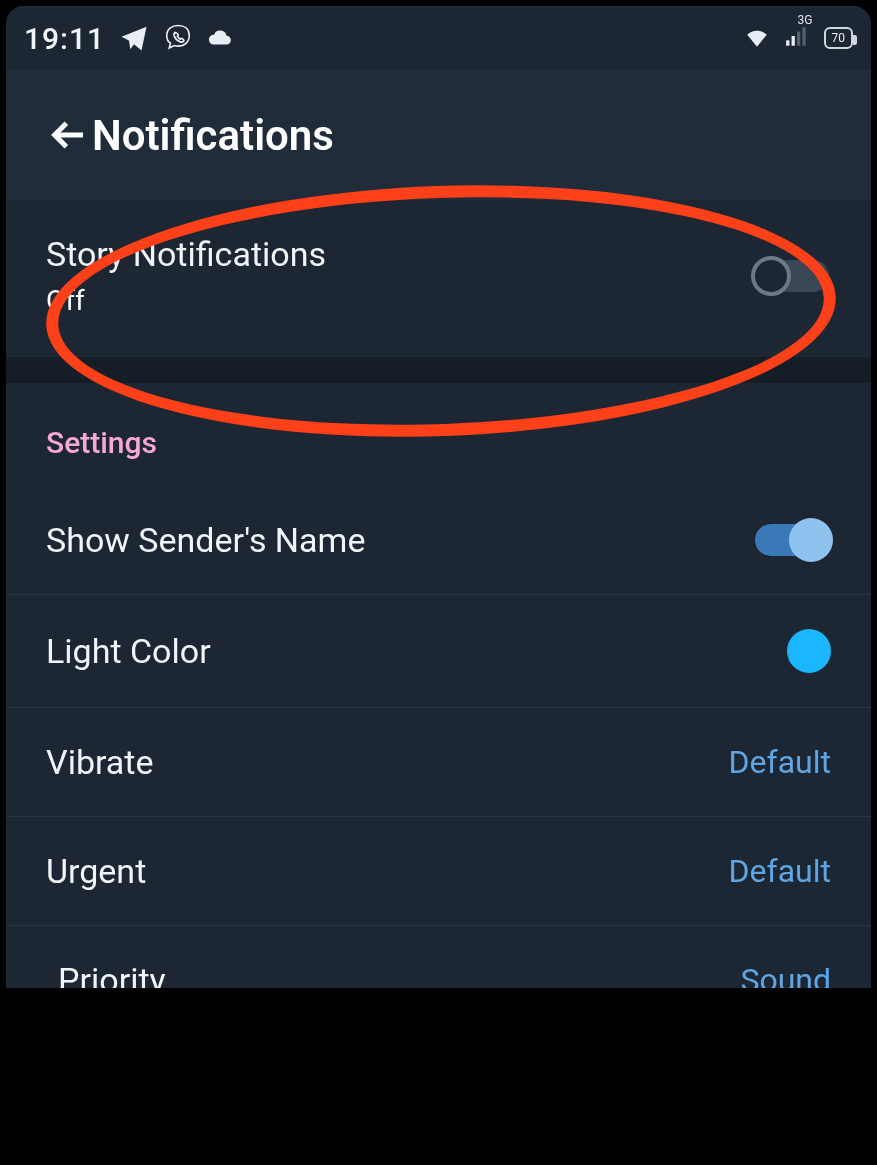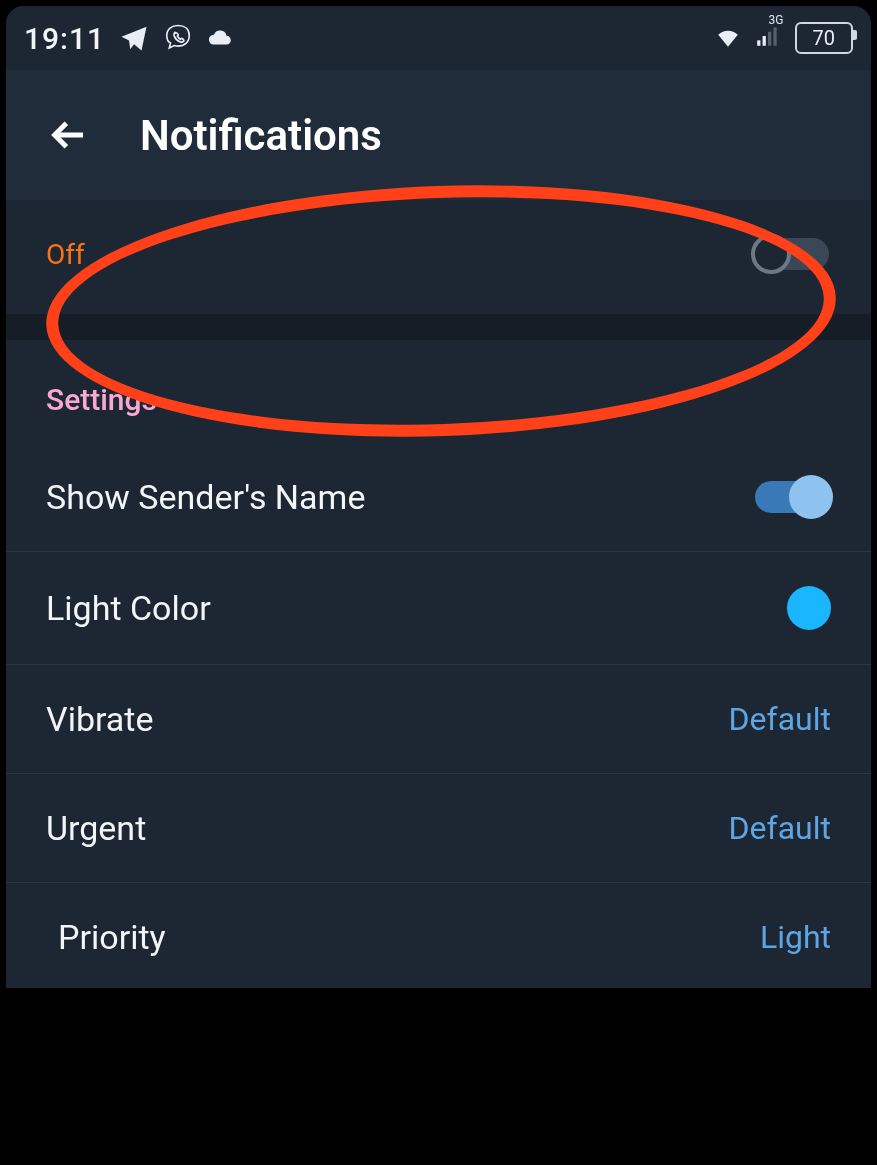--- a/index.html
+++ b/index.html
@@ -36,33 +36,32 @@
   }
   .status-left, .status-right { display: flex; align-items: center; gap: 14px; }
   .clock { font-size: 30px; font-weight: 500; color: #f2f5f8; letter-spacing: 1px; }
   .sicon { width: 30px; height: 30px; fill: #e9eef4; }
   .sicon-sm { width: 26px; height: 26px; fill: #e9eef4; }
   .net-label { font-size: 12px; color: #dfe7ee; position: absolute; top: -10px; left: 14px; }
   .signal-wrap { position: relative; }
   .battery {
     display: flex; align-items: flex-end; gap: 3px;
     border: 2px solid #cfd7df; border-radius: 6px;
-    padding: 2px 16px; font-size: 20px; color: #e9eef4;
+    padding: 2px 6px; font-size: 12px; color: #e9eef4;
     position: relative;
   }
   .battery::after {
     content: ""; position: absolute; right: -6px; top: 6px;
     width: 4px; height: 10px; background: #cfd7df; border-radius: 0 2px 2px 0;
   }
 
   
   .header {
     display: flex;
     align-items: center;
-    gap: 48px;
     height: 130px;
     padding: 0 38px;
     background: #212c3b;
   }
   .back-btn {
     background: none; border: none; cursor: pointer;
     display: flex; align-items: center; justify-content: center;
     width: 48px; height: 48px;
   }
   .back-btn svg { width: 40px; height: 40px; stroke: #fff; fill: none; stroke-width: 3; }
@@ -74,21 +73,21 @@
   
   .story-block {
     position: relative;
     background: #1d2734;
     padding: 34px 40px 40px 40px;
     display: flex;
     align-items: center;
     justify-content: space-between;
   }
   .story-text .lbl { font-size: 34px; color: #f2f5f8; font-weight: 400; }
-  .story-text .sub { font-size: 28px; color: #f97316; }
+  .story-text .sub { font-size: 28px; color: #ffffff; margin-top: 10px; }
 
   
   .toggle {
     width: 78px; height: 40px; border-radius: 20px;
     position: relative; cursor: pointer;
     flex: 0 0 auto;
   }
   .toggle .track {
     position: absolute; inset: 4px 2px 4px 2px;
     border-radius: 20px;
@@ -174,20 +173,21 @@
         <svg viewBox="0 0 24 24">
           <line x1="21" y1="12" x2="4" y2="12"></line>
           <polyline points="11,5 4,12 11,19"></polyline>
         </svg>
       </button>
       <div class="title">Notifications</div>
     </div>
 
     <div class="story-block">
       <div class="story-text">
+        <div class="lbl">Story Notifications</div>
         <div class="sub">Off</div>
       </div>
       <div class="toggle off">
         <div class="track"></div>
         <div class="knob"></div>
       </div>
     </div>
 
     <div class="gap"></div>
 
@@ -212,20 +212,20 @@
         <div class="val">Default</div>
       </div>
 
       <div class="row">
         <div class="lbl">Urgent</div>
         <div class="val">Default</div>
       </div>
 
       <div class="row">
         <div class="lbl">Priority</div>
-        <div class="val">Light</div>
+        <div class="val">Sound</div>
       </div>
     </div>
 
     <div class="annot" style="left:40px; top:180px; width:790px; height:250px;"></div>
 
   </div>
 </div>
 
 </body></html>

